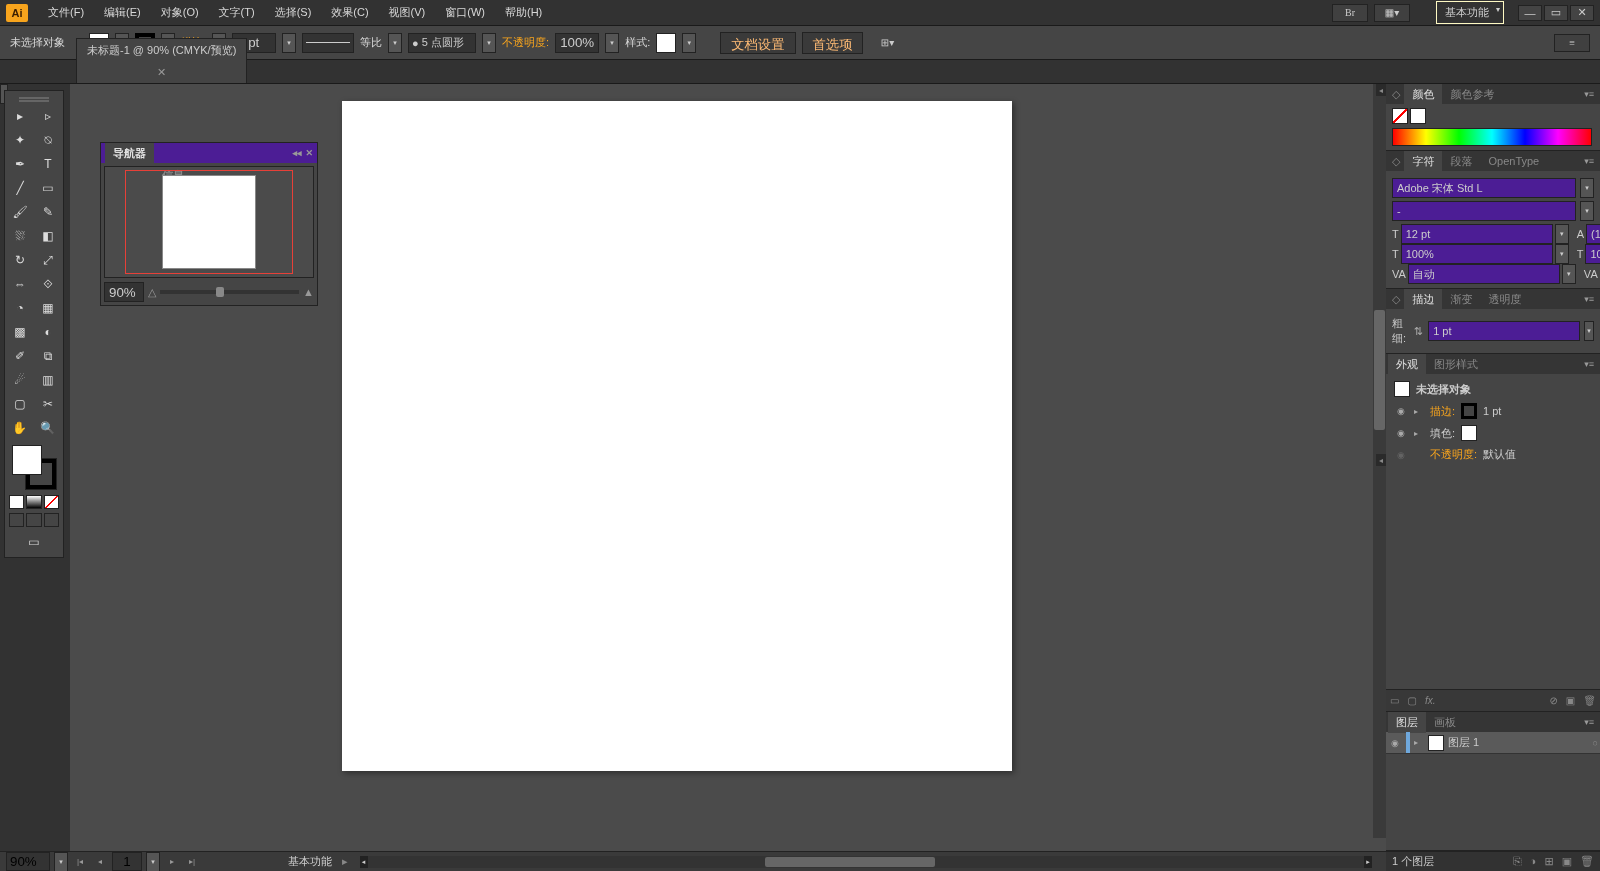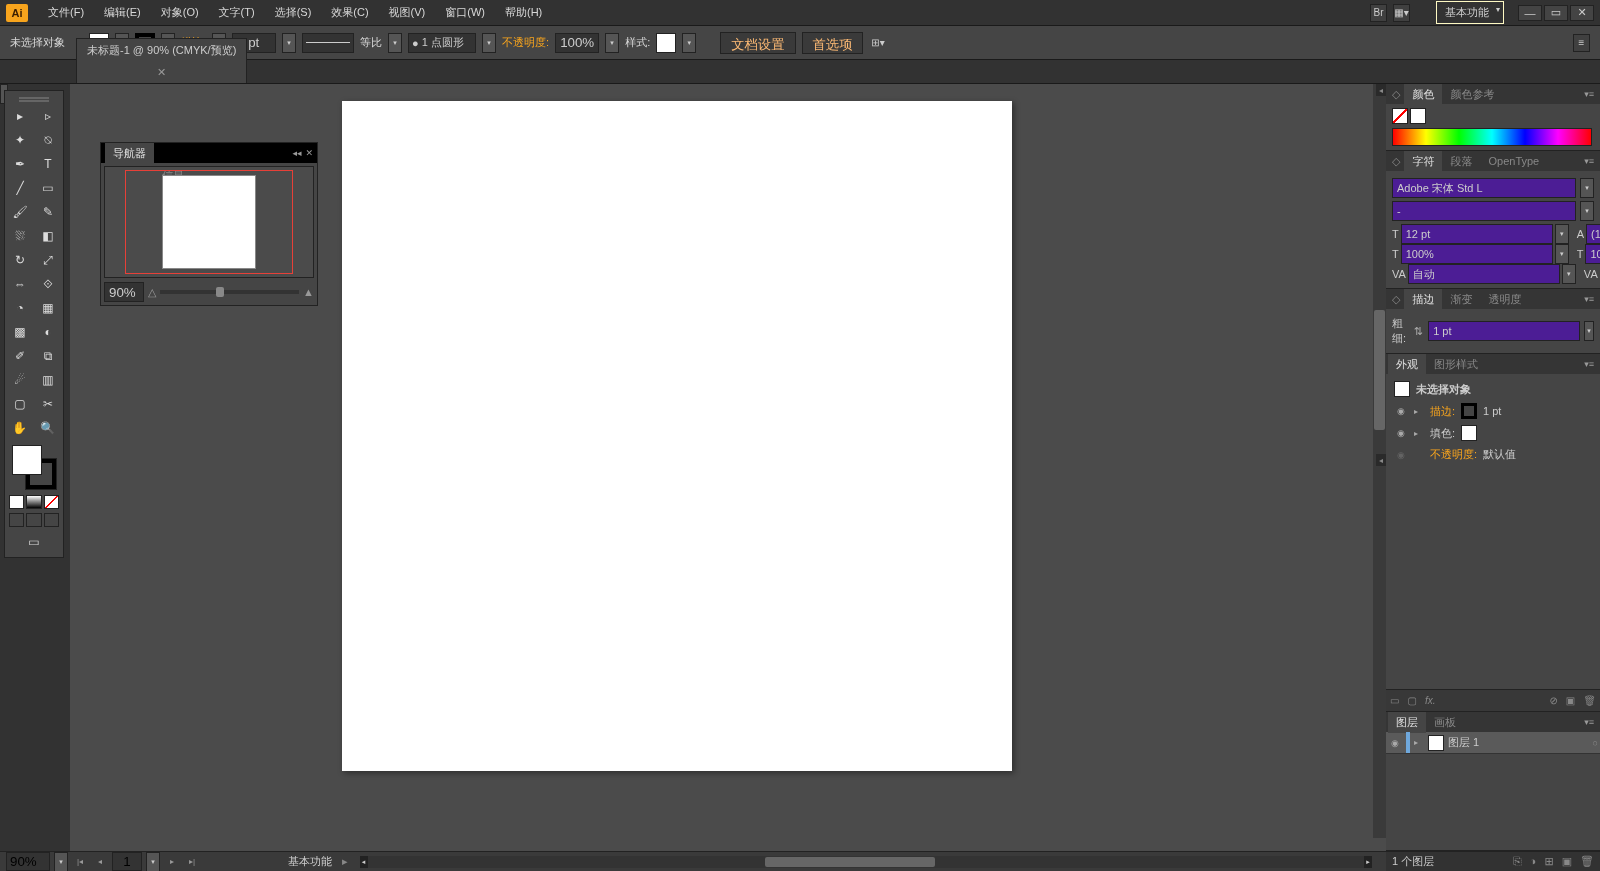--- a/index.html
+++ b/index.html
@@ -1,21 +1,21 @@
 <!DOCTYPE html>
 <html><head>
 <meta charset="utf-8">
 <style>
 * { margin:0; padding:0; box-sizing:border-box; }
 body { font-family:"Microsoft YaHei",sans-serif; font-size:11px; color:#ccc; background:#323232; overflow:hidden; width:1600px; height:871px; position:relative; }
 .menubar { height:26px; background:#323232; display:flex; align-items:center; padding:0 6px; border-bottom:1px solid #1a1a1a; }
 .app-logo { width:22px; height:18px; background:#f7a41d; color:#3a1e00; font-weight:bold; font-size:11px; border-radius:2px; display:flex; align-items:center; justify-content:center; margin-right:10px; }
 .menu-item { padding:3px 10px; color:#d8d8d8; cursor:default; }
 .menu-right { margin-left:auto; display:flex; align-items:center; gap:6px; }
-.sq-btn { width:17px; height:18px; background:#404040; border:1px solid #222; display:flex; align-items:center; justify-content:center; font-size:10px; }
+.sq-btn { width:36px; height:18px; background:#404040; border:1px solid #222; display:flex; align-items:center; justify-content:center; font-size:10px;font-family:Liberation Serif, serif; }
 .workspace-dd { padding:3px 14px 3px 8px; background:#323232; color:#ccc; border:1px solid #fef9c3; margin-left:20px; position:relative; }
 .workspace-dd::after { content:"▾"; position:absolute; right:3px; font-size:8px; }
 .win-controls { display:flex; gap:2px; margin-left:8px; }
 .win-btn { width:24px; height:16px; background:#444; border:1px solid #222; display:flex; align-items:center; justify-content:center; }
 .control-bar { height:34px; background:#454545; border-bottom:1px solid #1a1a1a; display:flex; align-items:center; padding:0 10px; gap:6px; }
 .cb-label { color:#d8d8d8; }
 .cb-orange { color:#f7a41d; }
 .swatch { width:20px; height:20px; border:1px solid #222; background:#fff; }
 .swatch.none { background:linear-gradient(135deg,#fff 45%,red 45%,red 55%,#fff 55%); }
 .cb-input { background:#333; border:1px solid #222; color:#ccc; padding:2px 4px; height:20px; width:44px; }
@@ -36,21 +36,21 @@
 .fill-stroke { position:relative; width:44px; height:44px; margin:6px auto; }
 .fill-sw { position:absolute; width:30px; height:30px; border:1px solid #222; background:#fff; top:0; left:0; }
 .stroke-sw { position:absolute; width:30px; height:30px; border:4px solid #000; background:#454545; bottom:0; right:0; outline:1px solid #222; }
 .mini-sw-row { display:flex; gap:2px; margin:4px 2px; }
 .mini-sw { width:16px; height:14px; border:1px solid #222; }
 .canvas-area { position:absolute; left:70px; right:214px; top:0; bottom:0; background:#4b4b4b; overflow:hidden; }
 .artboard { position:absolute; left:272px; top:17px; width:670px; height:670px; background:#fff; box-shadow:2px 2px 6px rgba(0,0,0,0.4); }
 .vscroll { position:absolute; right:0; top:0; width:13px; bottom:13px; background:#3a3a3a; }
 .vscroll .handle { position:absolute; top:30%; width:11px; left:1px; height:120px; background:#666; border-radius:2px; }
 .nav-panel { position:absolute; left:100px; top:58px; width:218px; background:#454545; border:1px solid #222; }
-.nav-header { background:#000000; display:flex; align-items:center; height:20px; padding:0 4px; }
+.nav-header { background:#4c1d95; display:flex; align-items:center; height:20px; padding:0 4px;font-weight:bold; }
 .nav-tab { padding:3px 8px; font-size:11px; }
 .nav-tab.active { background:#454545; color:#e0e0e0; }
 .nav-tab.inactive { color:#888;margin-top:44px; }
 .nav-hdr-btns { margin-left:auto; display:flex; gap:4px; color:#999; font-size:9px; }
 .nav-body { padding:3px; }
 .nav-preview { width:210px; height:112px; background:#4b4b4b; border:1px solid #222; display:flex; align-items:center; justify-content:center; }
 .nav-redbox { width:168px; height:104px; border:1px solid #e74038; display:flex; align-items:center; justify-content:center; }
 .nav-art { width:94px; height:94px; background:#fff; border:1px solid #888; }
 .nav-footer { display:flex; align-items:center; margin-top:4px; gap:4px; }
 .right-panels { position:absolute; right:0; top:0; width:214px; bottom:0; background:#3a3a3a; display:flex; flex-direction:column; }
@@ -123,21 +123,21 @@
   <div class="cb-dd">⇅</div>
   <input class="cb-input" value="1 pt" style="">
   <div class="cb-dd">▾</div>
   <div class="wide-swatch">
       <div class="line"></div>
     </div>
   <span class="cb-label">等比</span>
   <div class="cb-dd">▾</div>
   <div class="wide-swatch" style="width:68px">
       <span style="color:#ccc">●&nbsp;</span>
-      <span>1 点圆形</span>
+      <span>5 点圆形</span>
     </div>
   <div class="cb-dd">▾</div>
   <span class="cb-orange">不透明度:</span>
   <input class="cb-input" value="100%" style="">
   <div class="cb-dd">▾</div>
   <span class="cb-label">样式:</span>
   <div class="swatch"></div>
   <div class="cb-dd">▾</div>
   <div style="width:12px"></div>
   <button class="btn-dark">文档设置</button>

